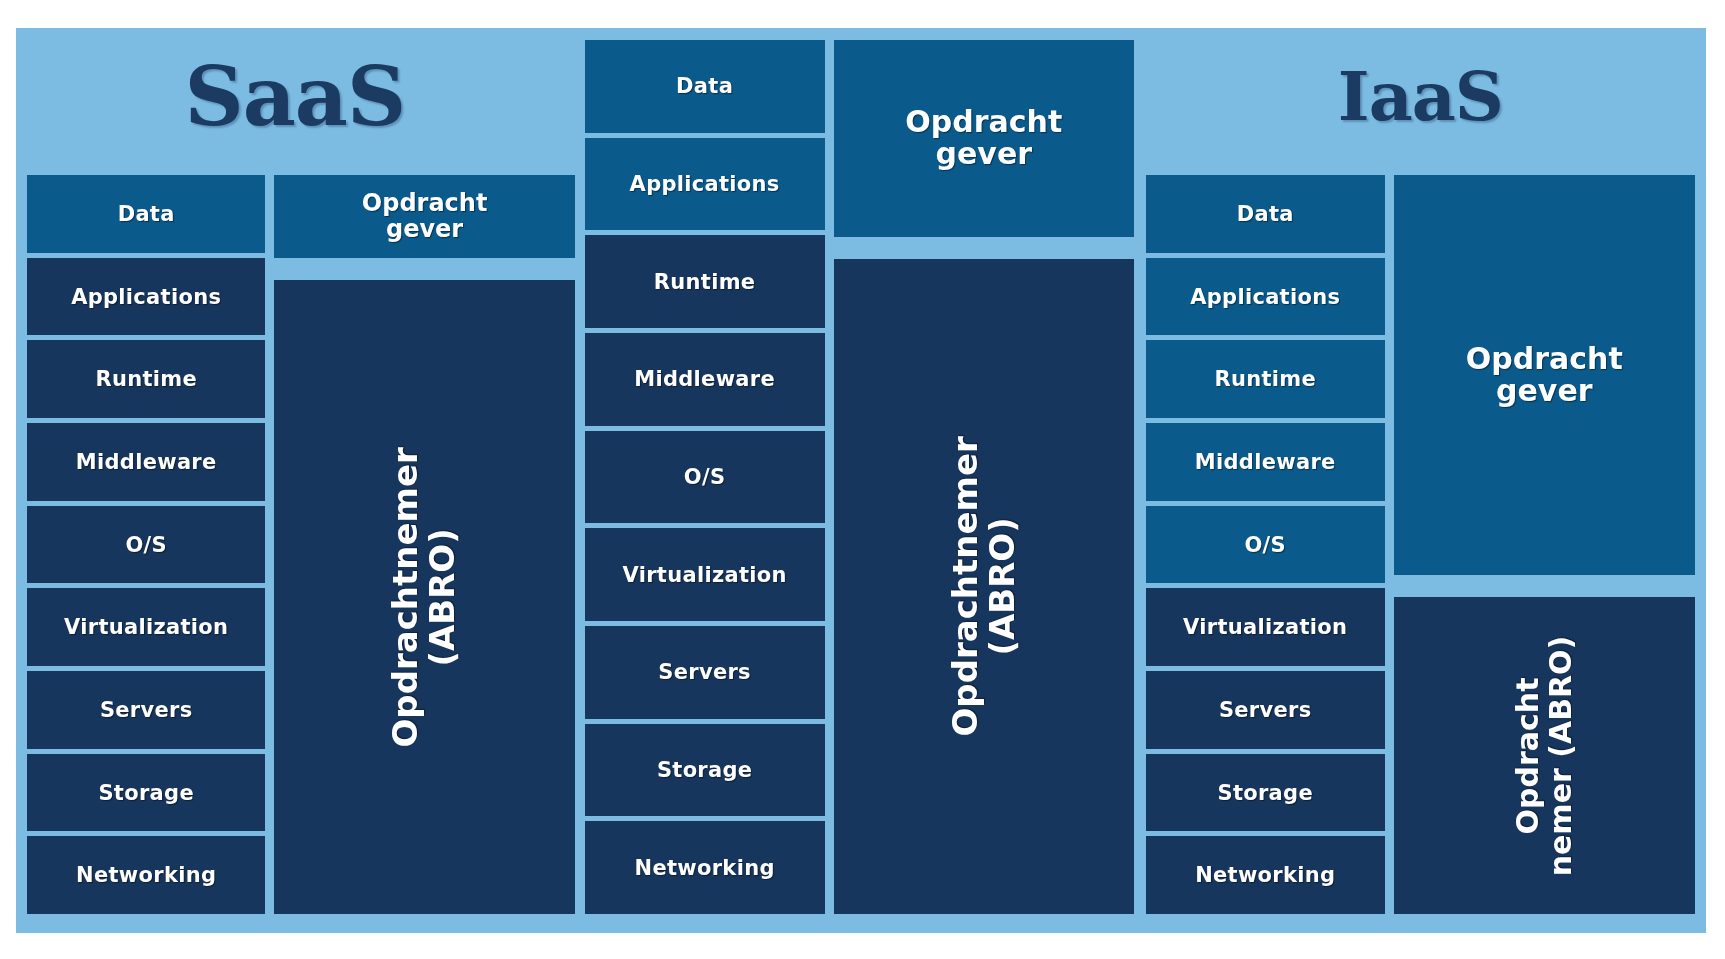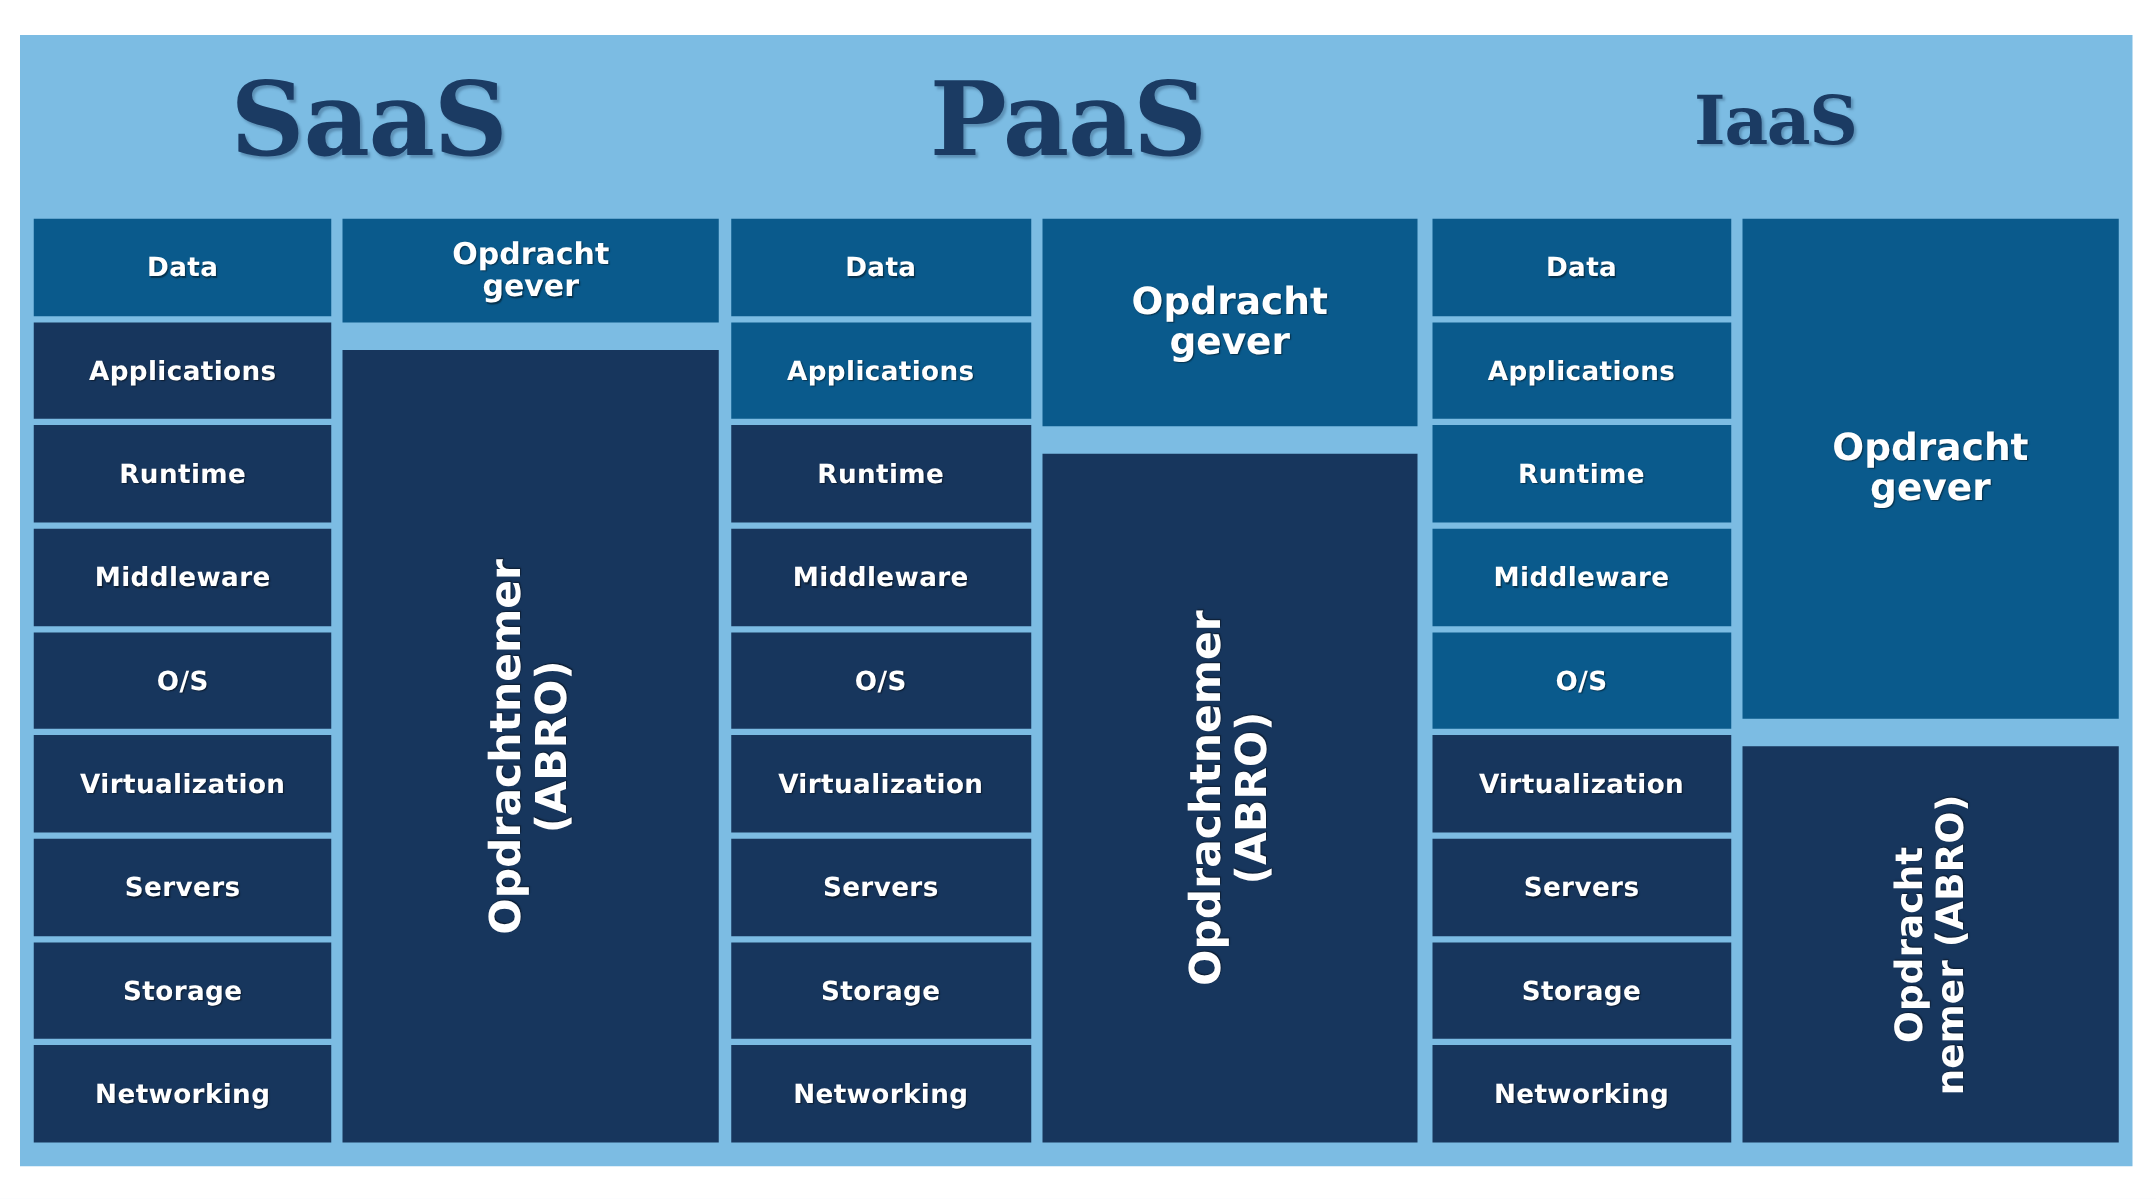--- a/index.html
+++ b/index.html
@@ -58,21 +58,21 @@
     color: #1B3B63;
     font-family: "DejaVu Serif", "Liberation Serif", serif;
     font-weight: bold;
     font-size: 80px;
     letter-spacing: -1px;
     line-height: 1;
     text-shadow: 2px 2px 2px rgba(20,45,80,0.30);
   }
   .col-saas .col-title { font-size: 82px; }
   .col-paas .col-title { font-size: 82px; }
-  .col-iaas .col-title { font-size: 54px; }
+  .col-iaas .col-title { font-size: 68px; }
 
   
   .col-body {
     flex: 1 1 auto;
     display: flex;
     flex-direction: row;
     padding: 12px 11px 19px 11px;
     gap: 9px;
     min-height: 0;
   }
@@ -180,21 +180,20 @@
               <div class="rot-wrap">
                 <div>Opdrachtnemer</div>
                 <div>(ABRO)</div>
               </div>
             </div>
           </div>
         </div>
       </div>
 
       <div class="column col-paas">
-        <div class="col-title">PaaS</div>
 
         <div class="col-body">
           <div class="layer-stack">
             <div class="layer light">Data</div>
             <div class="layer light">Applications</div>
             <div class="layer dark">Runtime</div>
             <div class="layer dark">Middleware</div>
             <div class="layer dark">O/S</div>
             <div class="layer dark">Virtualization</div>
             <div class="layer dark">Servers</div>

